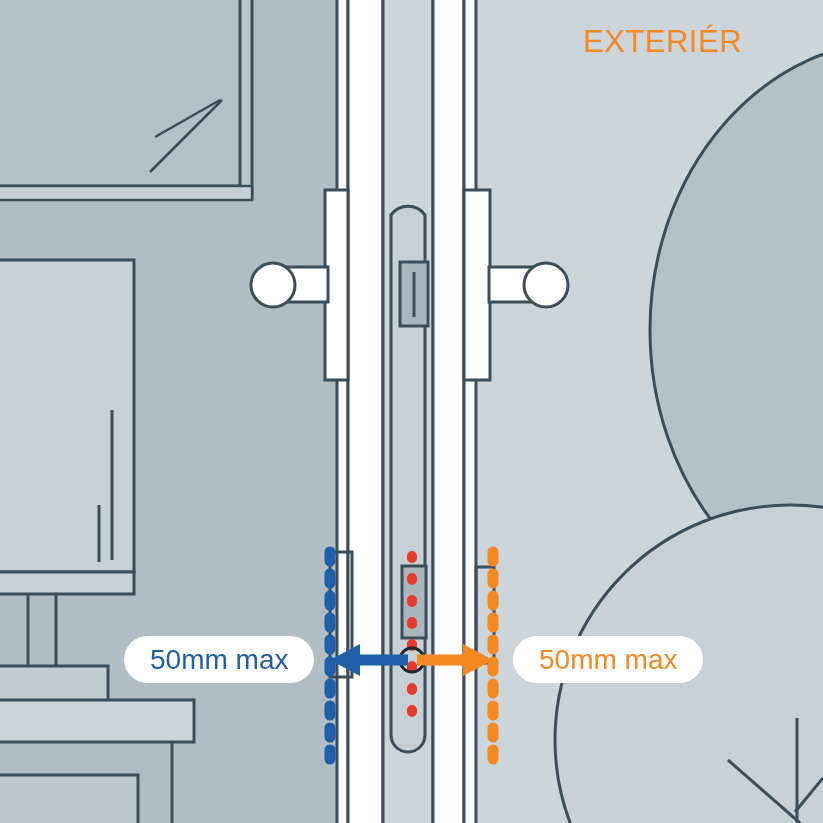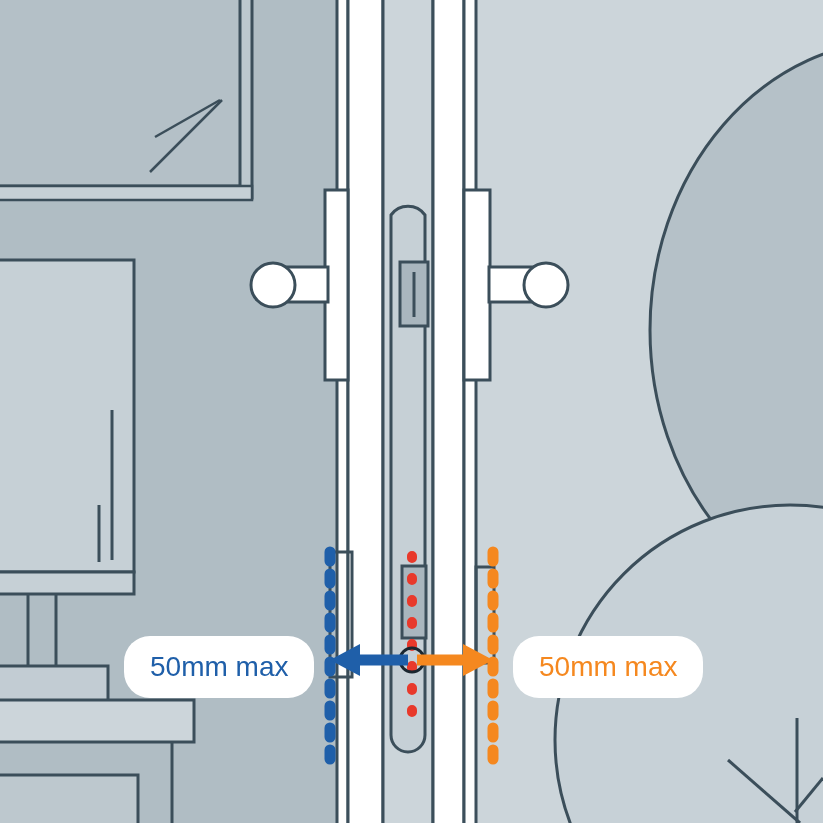--- a/index.html
+++ b/index.html
@@ -38,21 +38,21 @@
   }
   #label-exterior {
     left: 583px;
     top: 24px;
     color: #f5881f;
   }
   .pill {
     position: absolute;
     background: #ffffff;
     border-radius: 26px;
-    height: 62px;
+    height: 47px;
     display: flex;
     align-items: center;
     justify-content: center;
     padding: 0 26px;
     font-size: 28px;
     white-space: nowrap;
     box-sizing: border-box;
   }
   #pill-left {
     left: 124px;
@@ -183,18 +183,19 @@
         <line x1="417" y1="660" x2="471" y2="660" stroke="#f5881f" stroke-width="11"></line>
         <polygon points="493,660 463,644 463,676" fill="#f5881f"></polygon>
       </g>
 
       <line x1="330" y1="660" x2="300" y2="660" stroke="#1f5fa9" stroke-width="0"></line>
     </g>
 
   </svg>
 
 
+  <div class="label" id="label-exterior">EXTERIÉR</div>
 
   <div class="pill" id="pill-left">50mm max</div>
 
   <div class="pill" id="pill-right">50mm max</div>
 
 </div>
 
 </body></html>

